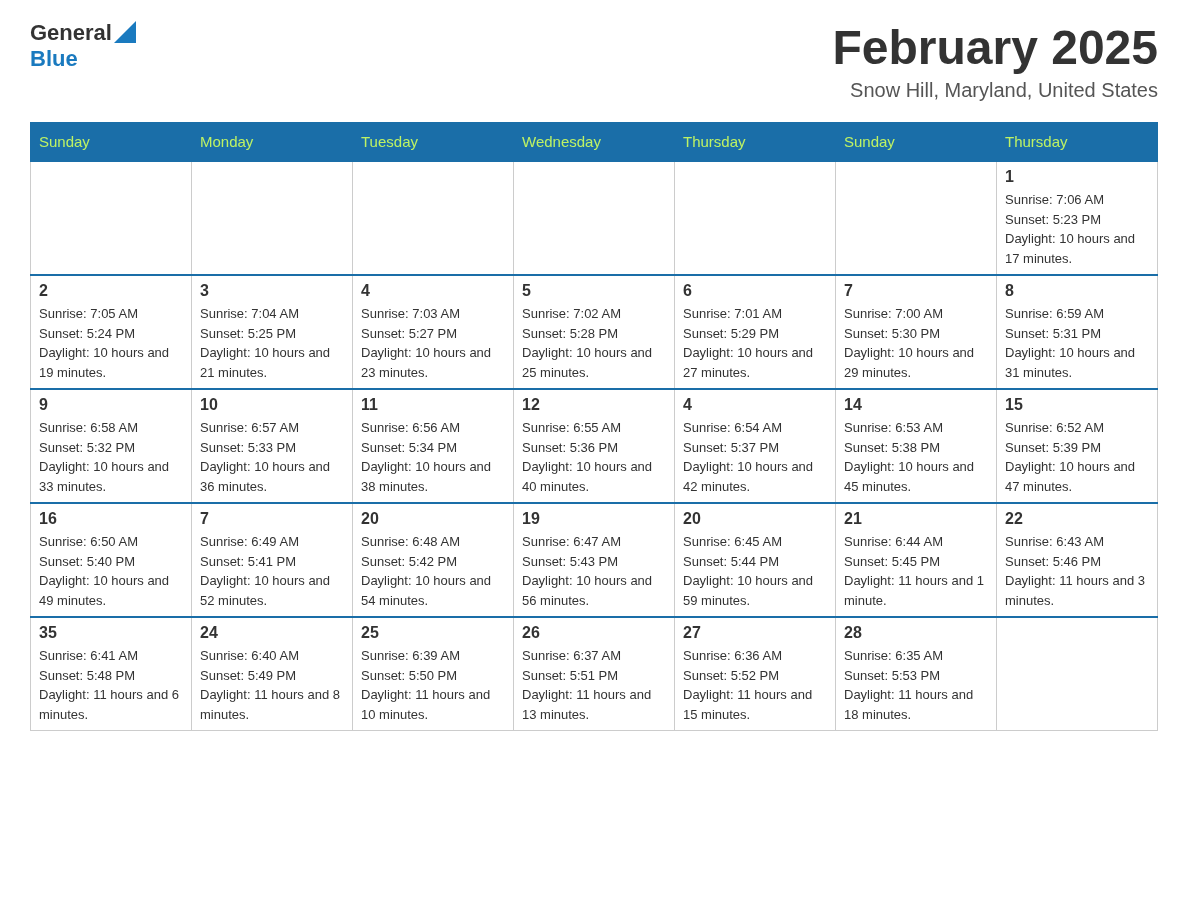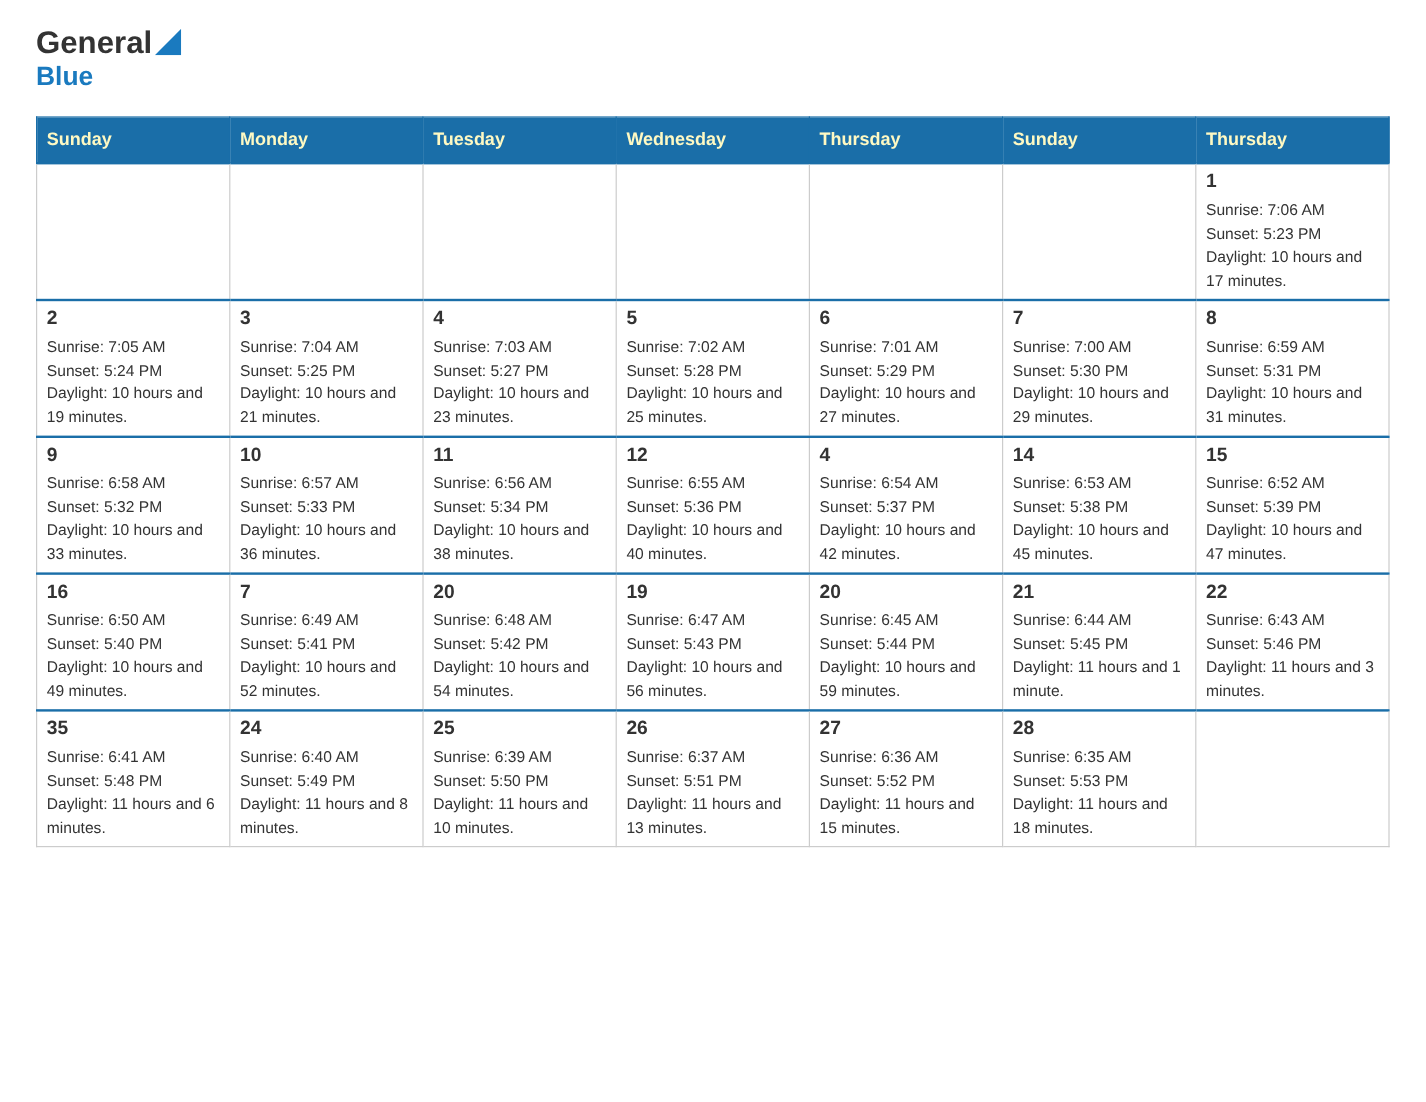--- a/index.html
+++ b/index.html
@@ -13,21 +13,21 @@
       display: flex;
       justify-content: space-between;
       align-items: flex-start;
       margin-bottom: 20px;
     }
     .logo {
       display: flex;
       align-items: center;
     }
     .logo-text-general {
-      font-size: 26px;
+      font-size: 22px;
       font-weight: bold;
       color: #333;
     }
     .logo-wrapper {
       display: flex;
       flex-direction: column;
     }
     .logo-line1 {
       display: flex;
       align-items: center;
@@ -50,25 +50,25 @@
       font-size: 20px;
       color: #555;
       margin-top: 4px;
     }
     .calendar {
       width: 100%;
       border-collapse: collapse;
     }
     .calendar th {
       background-color: #1a6ea8;
-      color: #fef9c3;
+      color: #bef264;
       padding: 10px 8px;
       text-align: left;
       font-size: 15px;
-      font-weight: bold;
+      font-weight: normal;
       border: 1px solid #1a6ea8;
     }
     .calendar td {
       border: 1px solid #ccc;
       vertical-align: top;
       padding: 6px 8px;
       width: 14.28%;
       min-height: 100px;
       background: #fff;
     }
@@ -102,20 +102,24 @@
     <div class="logo-wrapper">
       <div class="logo-line1">
         <span class="logo-text-general">General</span>
         <svg width="22" height="22" viewBox="0 0 22 22" style="margin-left:2px;margin-top:-2px;">
           <polygon points="0,22 22,0 22,22" fill="#1a7abf"></polygon>
         </svg>
       </div>
       <div class="logo-line2">Blue</div>
     </div>
   </div>
+  <div class="title-section">
+    <div class="calendar-title">February 2025</div>
+    <div class="calendar-subtitle">Snow Hill, Maryland, United States</div>
+  </div>
 </div>
 
 <table class="calendar">
   <thead>
     <tr>
     <th>Sunday</th>
         <th>Monday</th>
         <th>Tuesday</th>
         <th>Wednesday</th>
         <th>Thursday</th>

